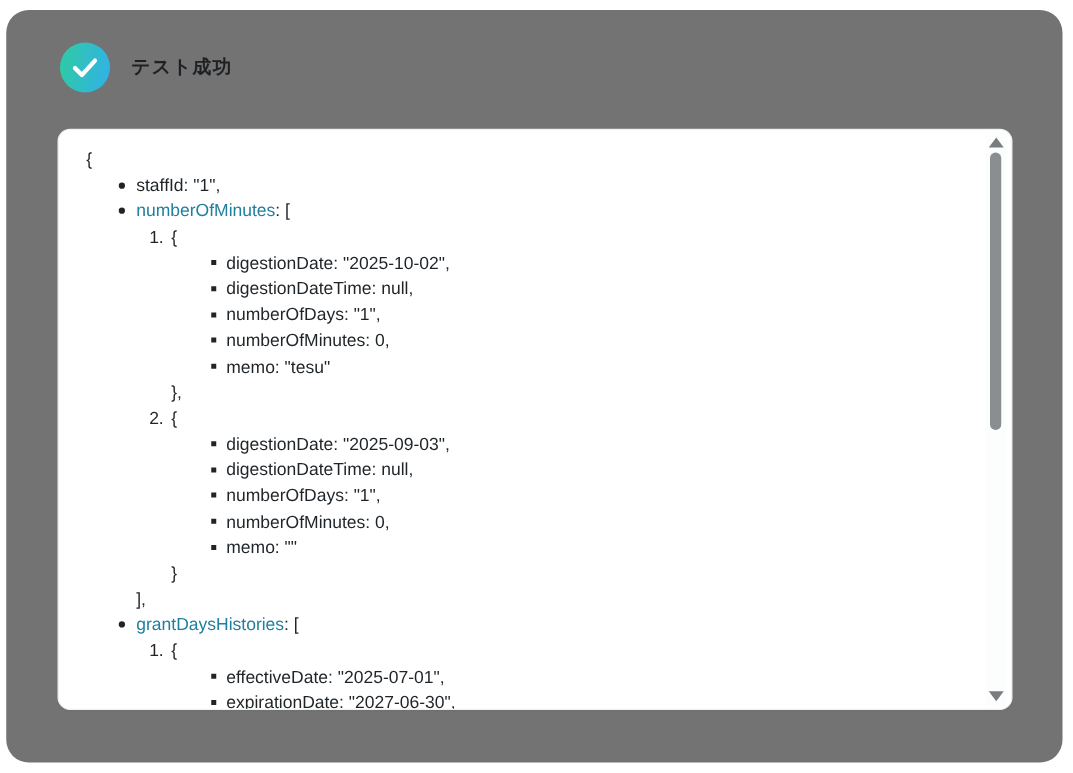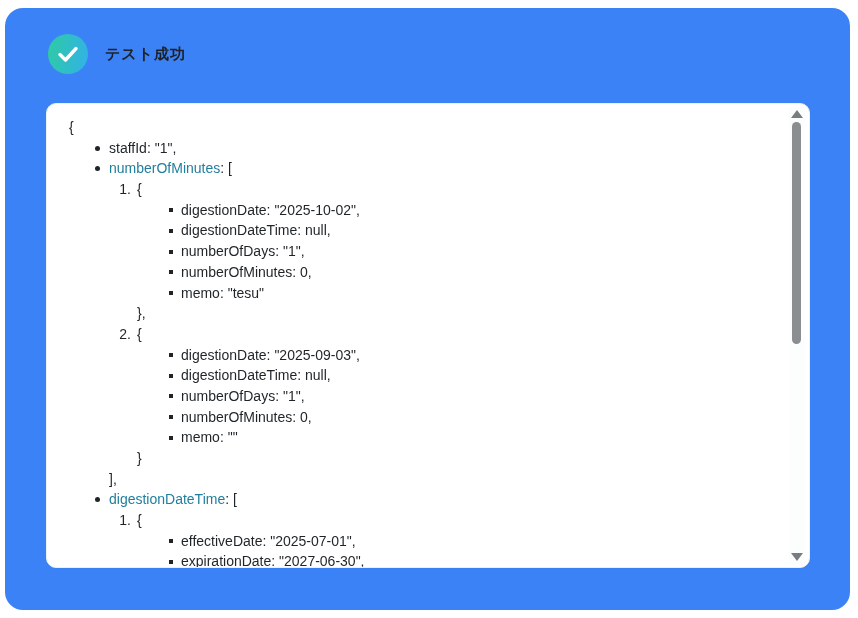--- a/index.html
+++ b/index.html
@@ -16,21 +16,21 @@
     width: 858px;
     height: 618px;
     background: #ffffff;
   }
   .card {
     position: absolute;
     left: 5px;
     top: 8px;
     width: 845px;
     height: 602px;
-    background: #3b82f6;
+    background: #737373;
     border-radius: 18px;
   }
   .status-circle {
     position: absolute;
     left: 43px;
     top: 26px;
     width: 40px;
     height: 40px;
     border-radius: 50%;
     background: linear-gradient(100deg, #2ecba2 0%, #32b1e9 100%);
@@ -170,21 +170,21 @@
           <div class="jline" style="padding-left: 112px;"><span class="mk mk-square" style="left: 100px;"></span><span>memo: "tesu"</span></div>
           <div class="jline" style="padding-left: 68px;"><span>},</span></div>
           <div class="jline" style="padding-left: 68px;"><span class="mk mk-num" style="left: 42px;">2.</span><span>{</span></div>
           <div class="jline" style="padding-left: 112px;"><span class="mk mk-square" style="left: 100px;"></span><span>digestionDate: "2025-09-03",</span></div>
           <div class="jline" style="padding-left: 112px;"><span class="mk mk-square" style="left: 100px;"></span><span>digestionDateTime: null,</span></div>
           <div class="jline" style="padding-left: 112px;"><span class="mk mk-square" style="left: 100px;"></span><span>numberOfDays: "1",</span></div>
           <div class="jline" style="padding-left: 112px;"><span class="mk mk-square" style="left: 100px;"></span><span>numberOfMinutes: 0,</span></div>
           <div class="jline" style="padding-left: 112px;"><span class="mk mk-square" style="left: 100px;"></span><span>memo: ""</span></div>
           <div class="jline" style="padding-left: 68px;"><span>}</span></div>
           <div class="jline" style="padding-left: 40px;"><span>],</span></div>
-          <div class="jline" style="padding-left: 40px;"><span class="mk mk-disc" style="left: 26px;"></span><span class="key-link">digestionDateTime</span><span>: [</span></div>
+          <div class="jline" style="padding-left: 40px;"><span class="mk mk-disc" style="left: 26px;"></span><span class="key-link">grantDaysHistories</span><span>: [</span></div>
           <div class="jline" style="padding-left: 68px;"><span class="mk mk-num" style="left: 42px;">1.</span><span>{</span></div>
           <div class="jline" style="padding-left: 112px;"><span class="mk mk-square" style="left: 100px;"></span><span>effectiveDate: "2025-07-01",</span></div>
           <div class="jline" style="padding-left: 112px;"><span class="mk mk-square" style="left: 100px;"></span><span>expirationDate: "2027-06-30",</span></div>
         </div>
 
       <div class="scrollbar">
         <div class="scroll-up"></div>
         <div class="scroll-thumb"></div>
         <div class="scroll-down"></div>
       </div>

